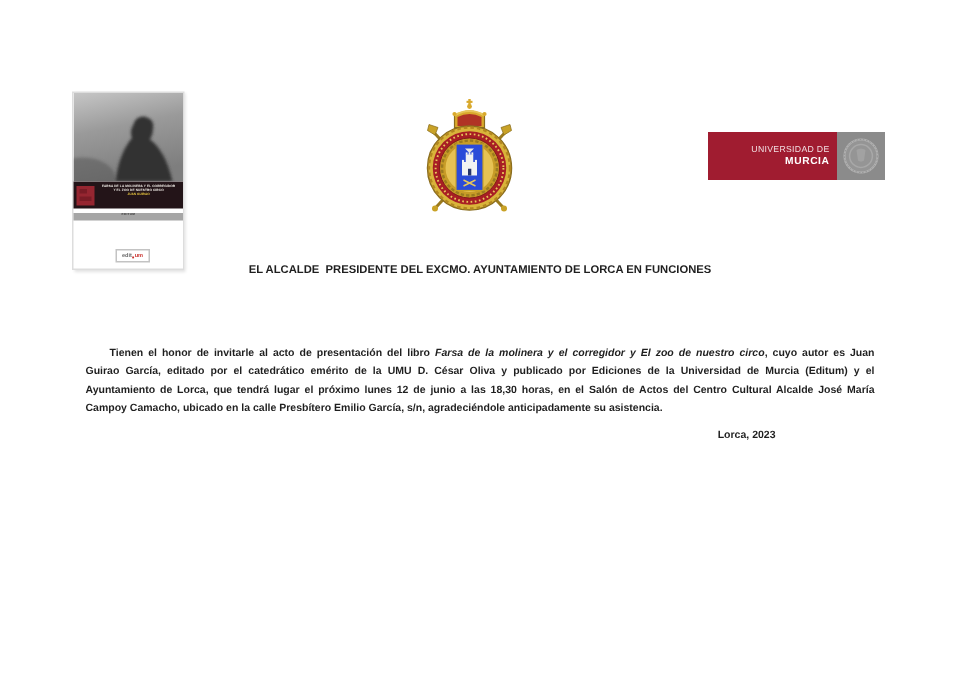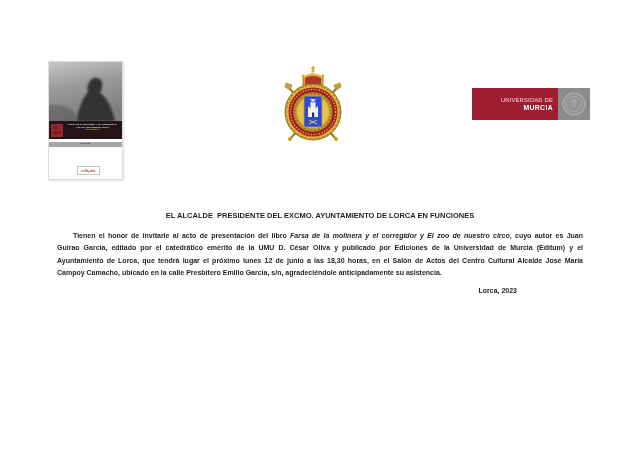--- a/index.html
+++ b/index.html
@@ -29,21 +29,21 @@
   
   .crest{position:absolute;left:277px;top:63px;width:72px;height:84px;}
   
   .umu-logo{position:absolute;left:472px;top:88px;width:118px;height:32px;display:flex;}
   .umu-red{width:86px;height:32px;background:#a01c30;display:flex;flex-direction:column;justify-content:center;align-items:flex-end;padding-right:5px;box-sizing:border-box;}
   .umu-l1{color:#f2dfe2;font-size:5.8px;line-height:6.5px;letter-spacing:.2px;}
   .umu-l2{color:#ffffff;font-size:6.8px;line-height:7.5px;font-weight:bold;letter-spacing:.4px;}
   .umu-seal{width:32px;height:32px;}
   
   .h-line{position:absolute;left:57px;width:526px;text-align:center;font-weight:bold;font-size:7.5px;line-height:9px;white-space:pre-wrap;}
-  .h1{top:175px;margin-top:36px;}
+  .h1{top:175px;}
   .h-conj{top:196px;}
   .h2{top:212px;}
   .body-wrap{position:absolute;left:57px;top:230px;width:526px;}
   .body-line{font-size:7px;font-weight:bold;line-height:12.3px;text-align:justify;text-align-last:justify;color:#1f1f1f;}
   .body-line.first{text-indent:16px;}
   .body-line.last{text-align-last:left;}
   .body-line i{font-style:italic;}
   .closing{position:absolute;left:57px;top:287px;width:526px;text-align:right;padding-right:66px;box-sizing:border-box;font-size:7px;font-weight:bold;}
 </style>
 </head>

